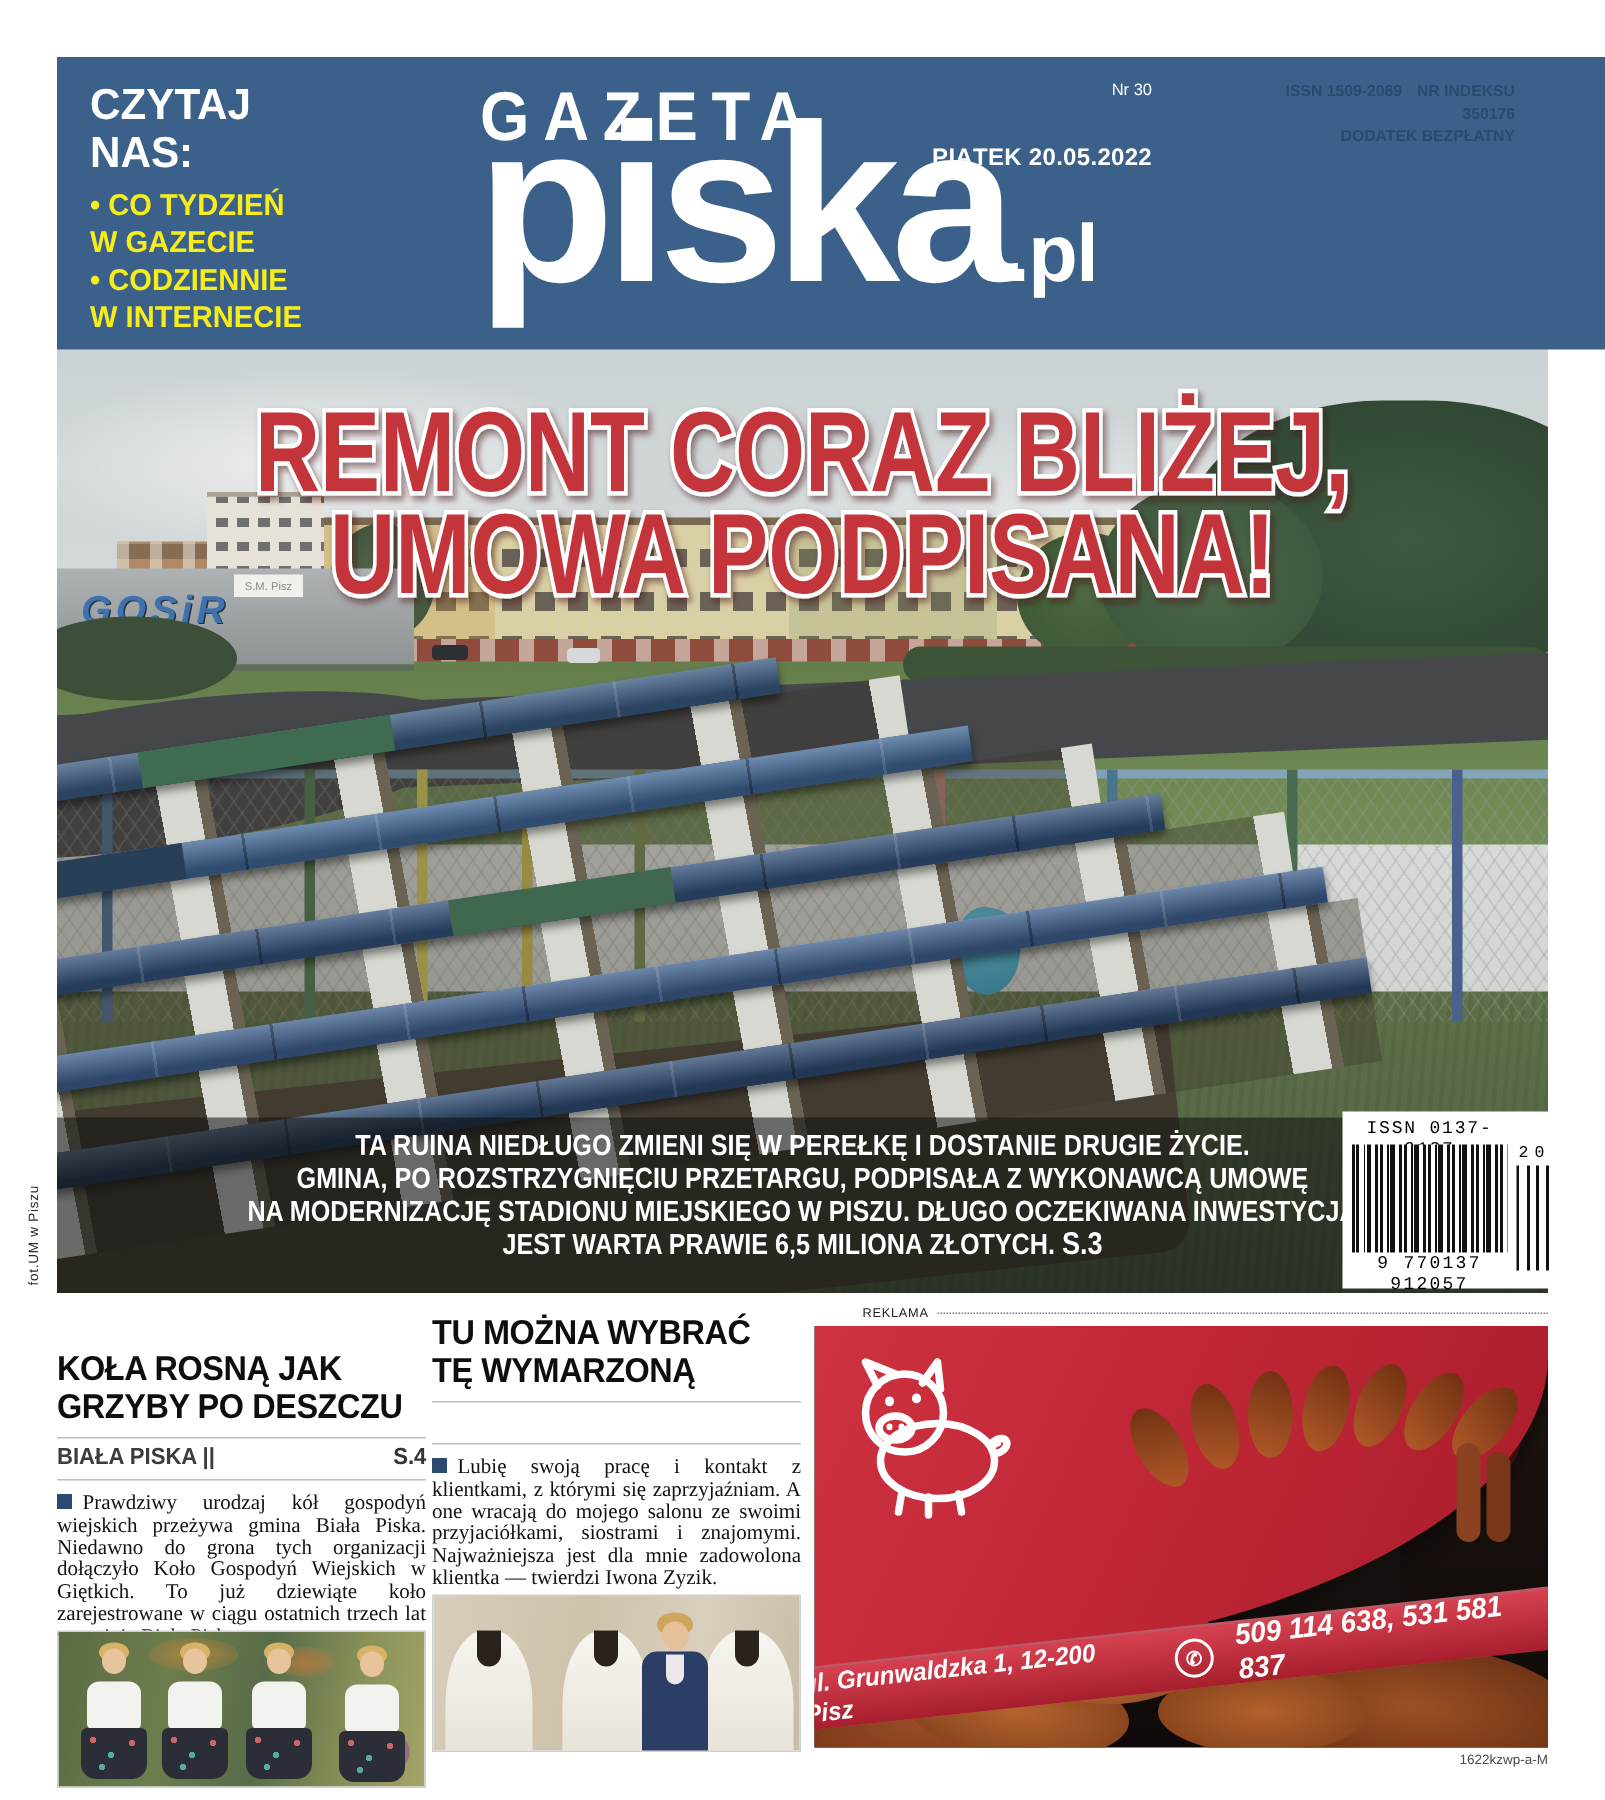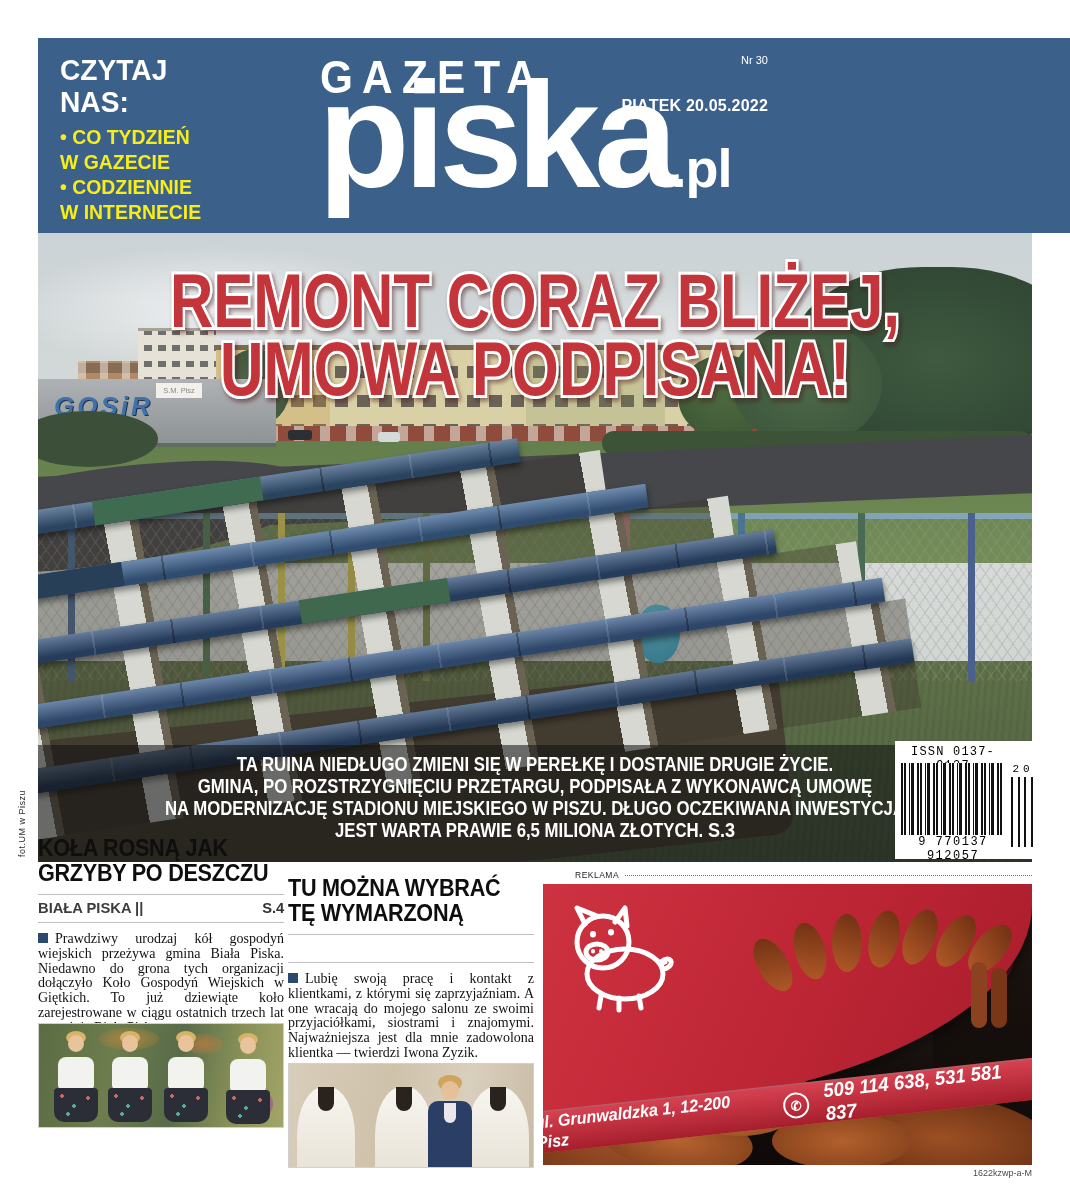--- a/index.html
+++ b/index.html
@@ -106,21 +106,21 @@
     background:repeating-linear-gradient(90deg,#111 0 2px,#fff 2px 3px,#111 3px 5px,#fff 5px 8px,#111 8px 9px,#fff 9px 10px,#111 10px 13px,#fff 13px 16px);}
   .bc-digits{left:4px;top:94px;width:108px;height:14px;background:#fff;text-align:center;
     font-family:"Liberation Mono",monospace;font-size:12px;letter-spacing:1.5px;color:#000;}
   .bc-sup-num{left:114px;top:22px;width:28px;text-align:center;font-family:"Liberation Mono",monospace;
     font-size:11px;letter-spacing:4px;color:#000;}
   .bc-sup-bars{left:116px;top:36px;width:24px;height:70px;
     background:repeating-linear-gradient(90deg,#111 0 2px,#fff 2px 7px,#111 7px 9px,#fff 9px 13px);}
 
   
   .col{width:246px;}
-  .col1{left:38px;top:836px;}
+  .col1{left:38px;top:900px;}
   .col2{left:288px;top:876px;}
   .art-h2{font-size:23px;line-height:25px;font-weight:800;letter-spacing:-.3px;color:#0e0e0e;
           transform:scaleX(.94);transform-origin:left top;white-space:pre-line;}
   .rule{border-top:1px solid #bfbfbf;height:0;}
   .rule-a{position:absolute;left:0;top:58px;width:246px;}
   .rule-b{position:absolute;left:0;top:86px;width:246px;}
   .kick-row{position:absolute;left:0;top:60px;width:246px;height:24px;display:flex;
             justify-content:space-between;align-items:center;font-weight:800;font-size:15.5px;color:#3c3c3c;}
   .kick-left{transform:scaleX(.95);transform-origin:left center;}
   .kick-right{transform:scaleX(.95);transform-origin:right center;color:#333;}
@@ -222,20 +222,24 @@
         <div>• CODZIENNIE</div>
         <div>W INTERNECIE</div>
       </div>
     </div>
     <div class="abs logo-top">GAZETA</div>
     <div class="abs logo-main"><span>piska</span><span class="logo-suffix">.pl</span></div>
     <div class="abs issue">
       <div class="issue-nr">Nr 30</div>
       <div class="issue-date">PIĄTEK 20.05.2022</div>
     </div>
+    <div class="abs legal">
+      <div class="legal-row1"><span>ISSN 1509-2089</span><span>NR INDEKSU 350176</span></div>
+      <div>DODATEK BEZPŁATNY</div>
+    </div>
   </div>
 
   <div class="abs hero">
     <div class="abs sky"></div>
     <div class="abs bldg-left"></div>
     <div class="abs bldg-white"></div>
     <div class="abs bldg-long"></div>
     <div class="abs bldg-base"></div>
     <div class="abs bldg-sign">S.M. Pisz</div>
     <div class="abs tree tree1"></div>

